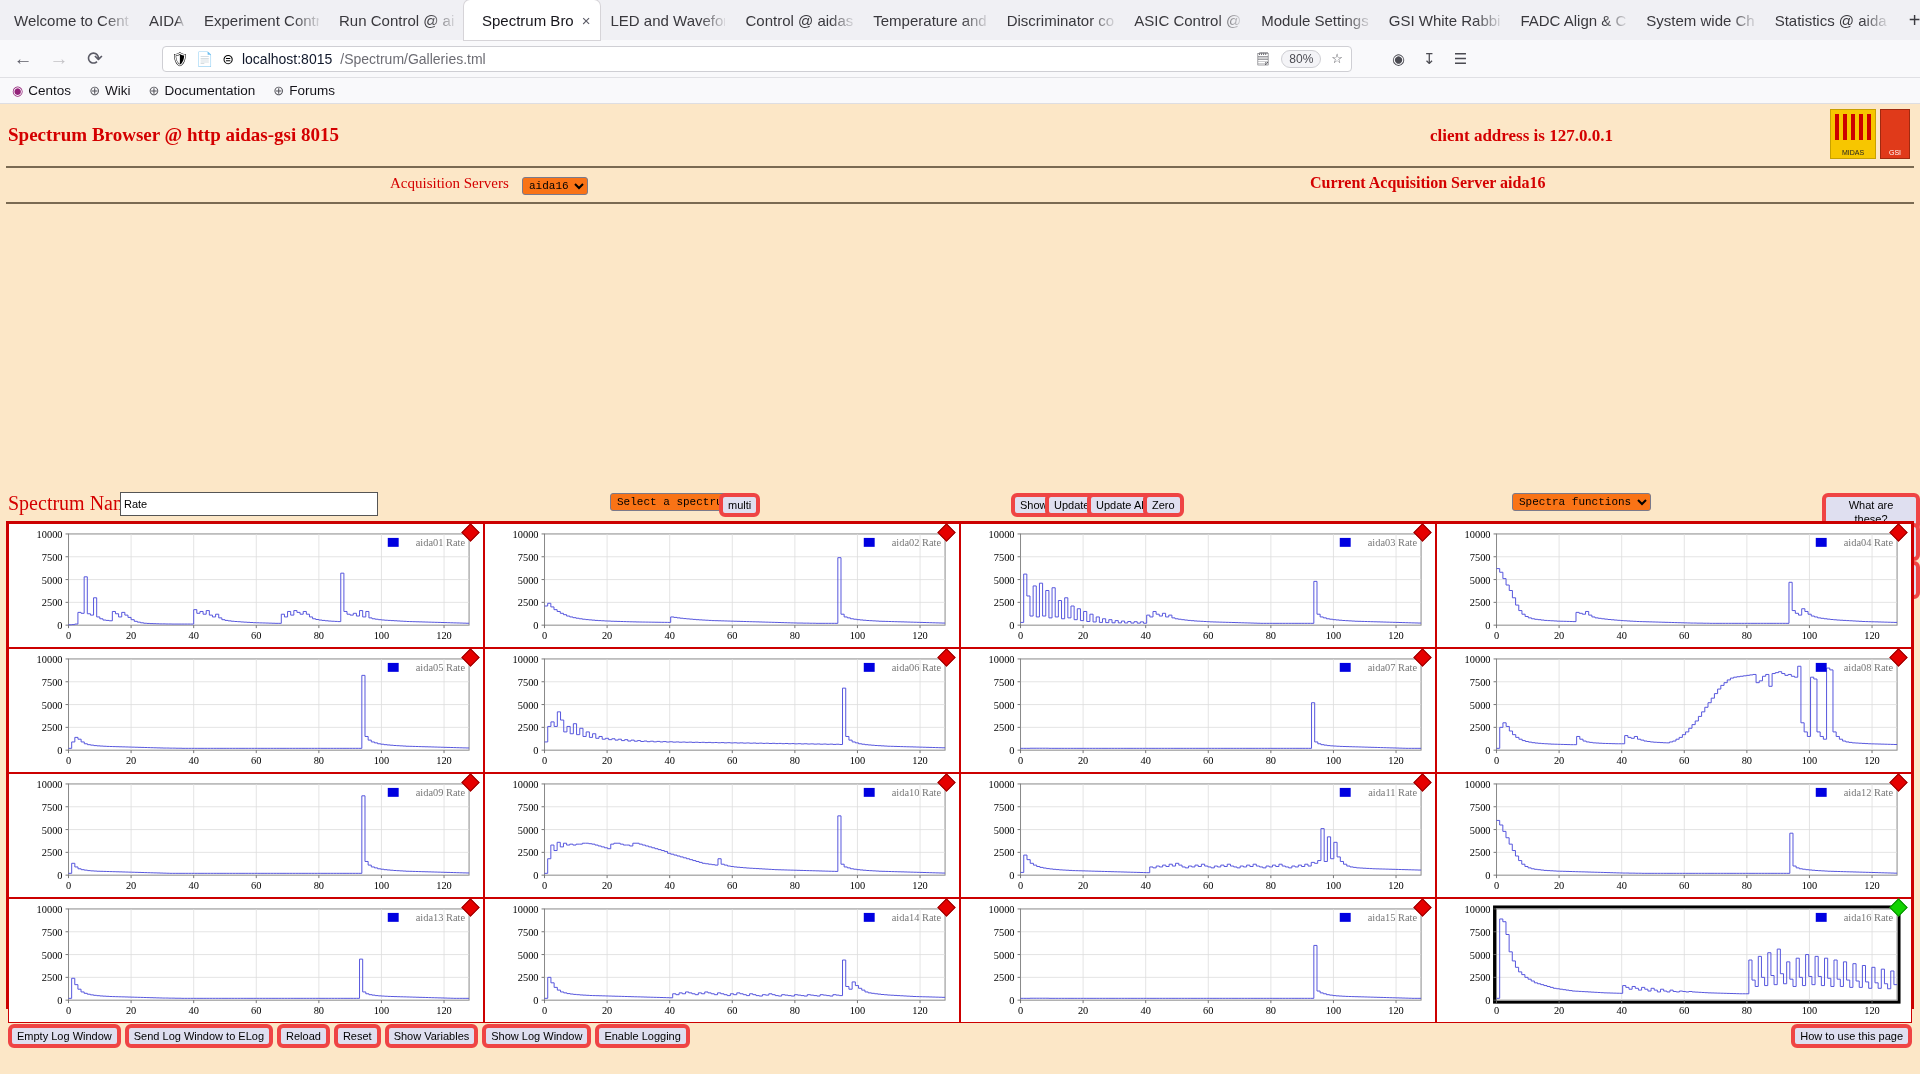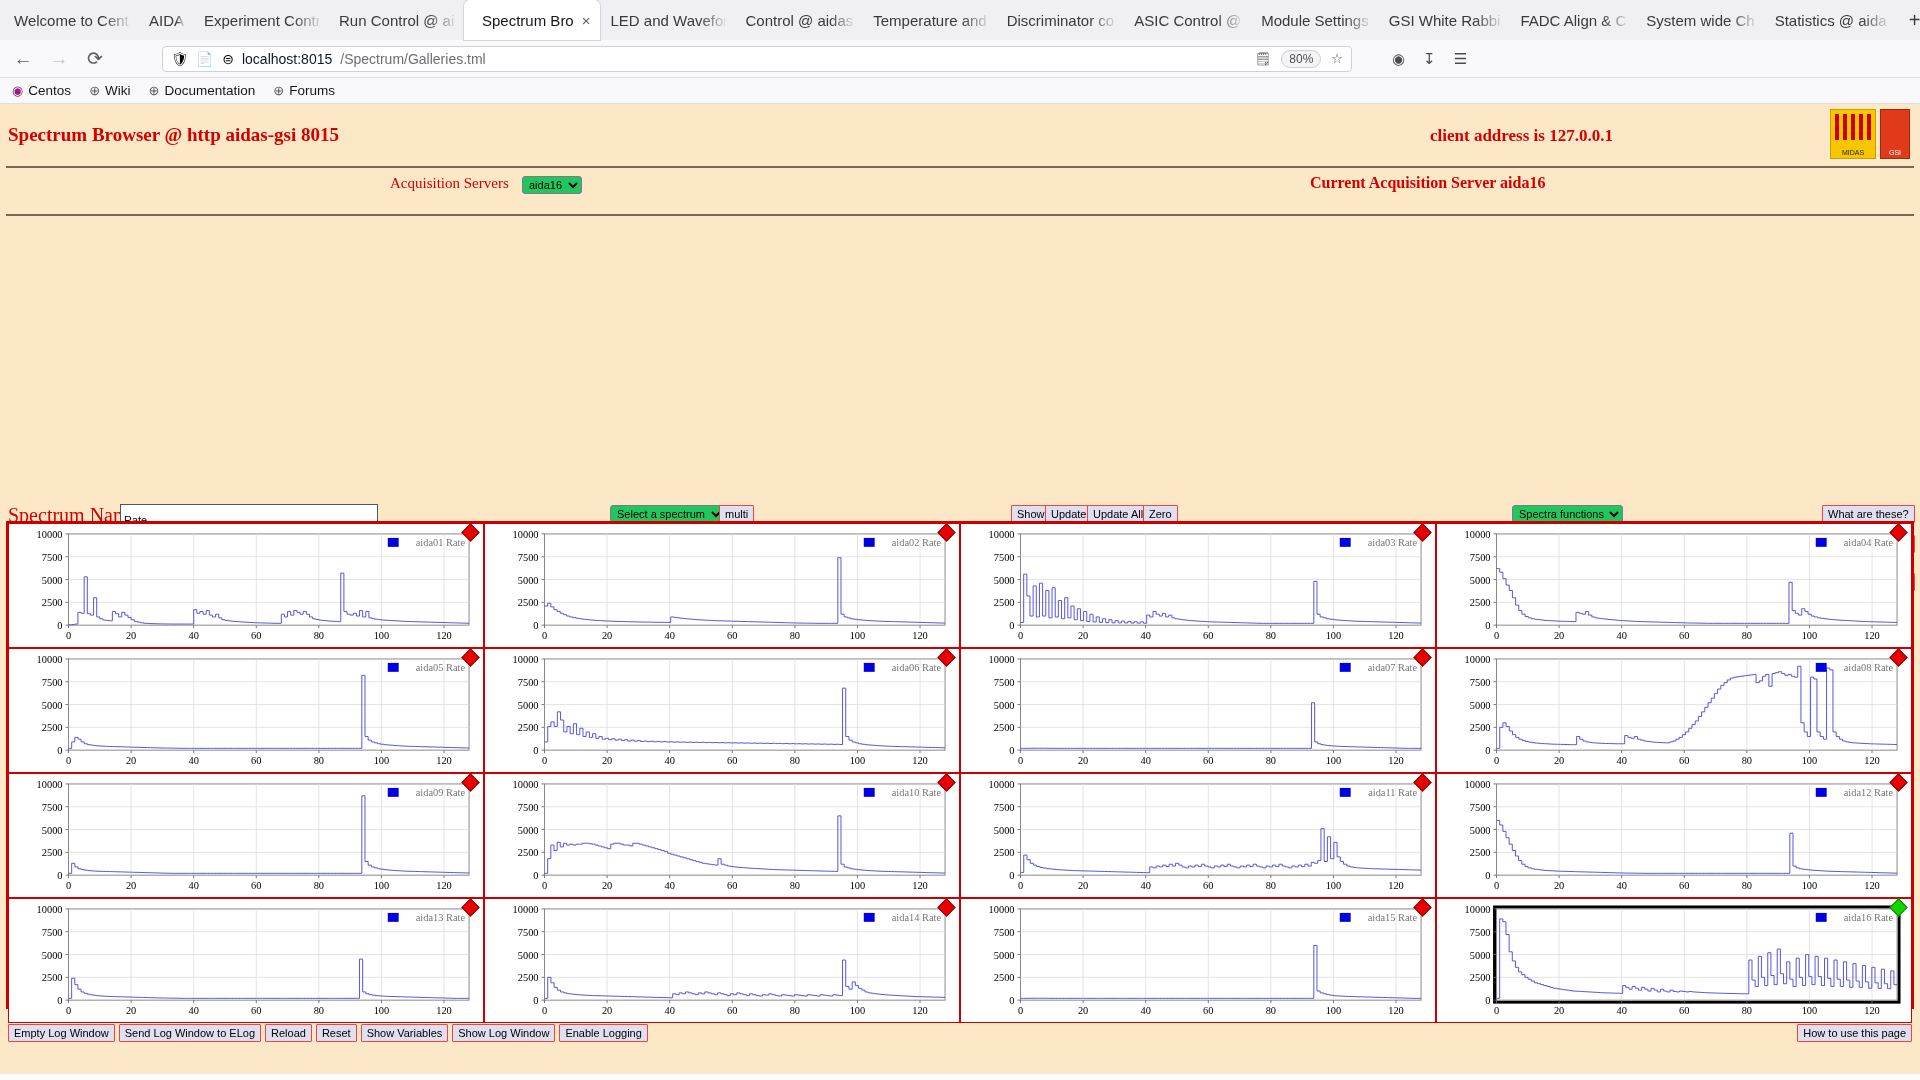--- a/index.html
+++ b/index.html
@@ -111,40 +111,40 @@
     background:linear-gradient(#e03a1a 0 0);
     border:1px solid #a02a10; position:relative;
   }
   .logo2::after{
     content:"GSI"; position:absolute; bottom:2px; left:0; right:0;
     text-align:center; font-size:7px; color:#fff; font-family:"Liberation Sans",sans-serif;
   }
 
   hr.rule { border:0; border-top:2px solid #7a6a52; margin:0 6px; }
 
-  .acq-row { height:46px; position:relative; }
+  .acq-row { height:34px; position:relative; }
   .acq-label {
     position:absolute; left:390px; top:7px;
     color:#d40000; font-size:15px;
   }
   .acq-sel { position:absolute; left:522px; top:7px; }
   .cur-acq {
     position:absolute; left:1310px; top:6px;
     color:#d40000; font-size:16px; font-weight:bold;
   }
 
   
   select {
-    font-family:Liberation Sans, sans-serif; font-size:11px;
-    background:#22c55e; border:1px solid #7a7a8c; border-radius:3px;
+    font-family:Liberation Mono, monospace; font-size:11px;
+    background:#f97316; border:1px solid #7a7a8c; border-radius:3px;
     padding:1px 2px; color:#000;
   }
   button, .btn {
     font-family:"Liberation Sans", sans-serif; font-size:11px;
-    background:#dfdff0; border:1px solid #ef4444; border-radius:1px;
+    background:#dfdff0; border:4px solid #ef4444; border-radius:6px;
     padding:1px 5px; color:#000; cursor:pointer; line-height:14px;
   }
   input[type=text] {
     font-family:"Liberation Sans", sans-serif; font-size:11px;
     border:1px solid #555; background:#fff; padding:1px 3px; color:#000;
   }
 
   .ctrl-area { position:relative; }
   .abs { position:absolute; }
   .lbl-red { color:#d40000; font-size:20px; font-family:"Liberation Serif", serif; }
@@ -297,21 +297,21 @@
       </select>
     </span>
     <span class="cur-acq">Current Acquisition Server aida16</span>
   </div>
 
   <hr class="rule">
 
   <div class="ctrl-area" style="height:150px;">
 
     <span class="abs lbl-red" style="left:8px; top:288px;">Spectrum Name:</span>
-    <input class="abs" type="text" style="left: 120px; top: 288px; width: 258px; height: 31px;" value="Rate">
+    <input class="abs" type="text" style="left: 120px; top: 288px; width: 258px; height: 24px;" value="Rate">
     <select class="abs" style="left:610px; top:289px;"><option>Select a spectrum</option></select>
     <button class="abs" style="left:719px; top:289px;">multi</button>
     <button class="abs" style="left:1011px; top:289px;">Show</button>
     <button class="abs" style="left:1045px; top:289px;">Update</button>
     <button class="abs" style="left:1087px; top:289px;">Update All</button>
     <button class="abs" style="left:1143px; top:289px;">Zero</button>
     <select class="abs" style="left:1512px; top:289px;"><option>Spectra functions</option></select>
     <button class="abs whatare" style="left:1822px; top:289px;">What are these?</button>
 
     <select class="abs" style="left:8px; top:319px; width:126px;"><option>View functions</option></select>

